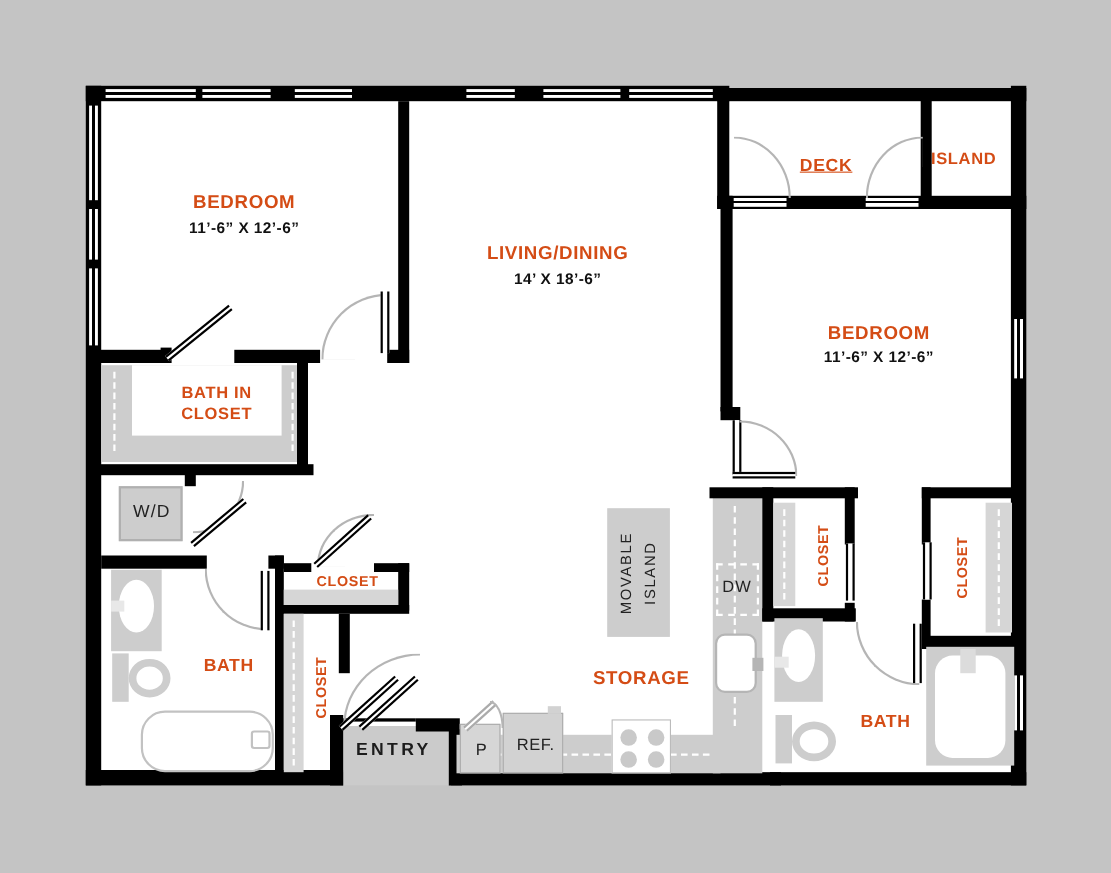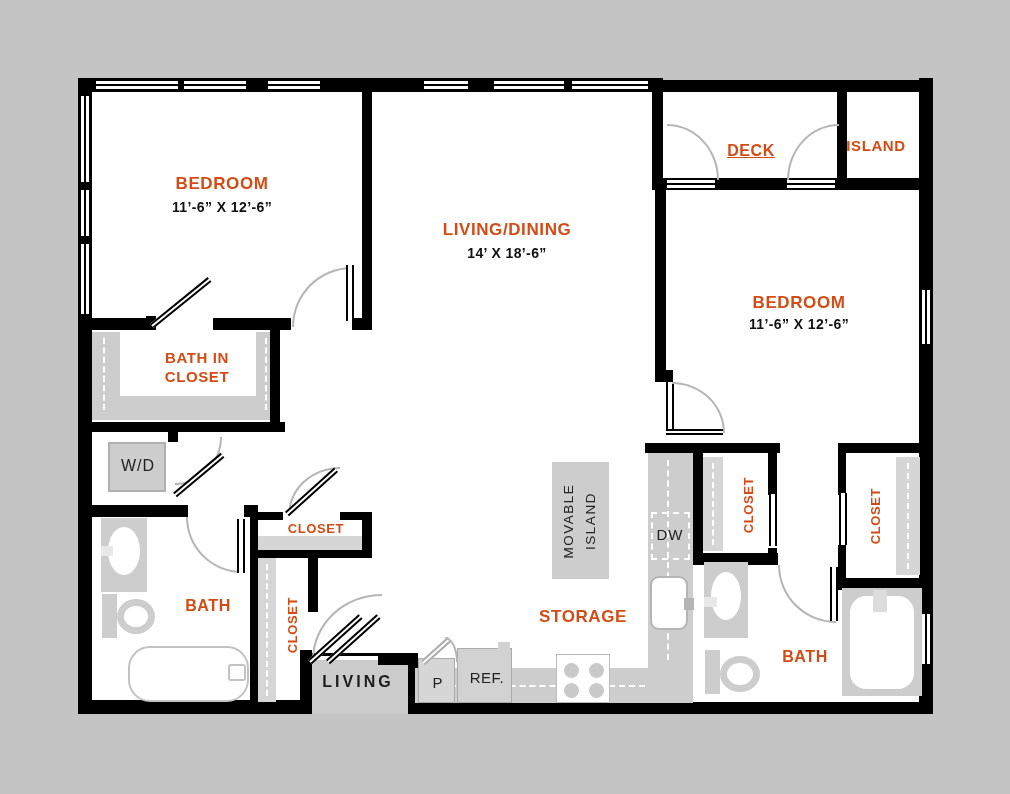--- a/index.html
+++ b/index.html
@@ -189,19 +189,19 @@
   <div class="dim" style="left:507px;top:253px;font-size:14px;">14’ X 18’-6”</div>
   <div class="lbl" style="left:751px;top:151px;font-size:16px;text-decoration:underline;">DECK</div>
   <div class="lbl" style="left:876px;top:145px;font-size:15px;">ISLAND</div>
   <div class="lbl" style="left:799px;top:303px;font-size:17px;">BEDROOM</div>
   <div class="dim" style="left:799px;top:324px;font-size:14px;">11’-6” X 12’-6”</div>
   <div class="lbl" style="left:197px;top:357px;font-size:15px;">BATH IN</div>
   <div class="lbl" style="left:197px;top:376px;font-size:15px;">CLOSET</div>
   <div class="lbl" style="left:208px;top:606px;font-size:16px;">BATH</div>
   <div class="lbl" style="left:316px;top:528px;font-size:13px;">CLOSET</div>
   <div class="lbl vert" style="left:292px;top:625px;font-size:13px;">CLOSET</div>
-  <div class="blk" style="left:358px;top:682px;font-size:16px;font-weight:600;letter-spacing:3px;color:#1c1c1c;">LIVING</div>
+  <div class="blk" style="left:358px;top:682px;font-size:16px;font-weight:600;letter-spacing:3px;color:#1c1c1c;">ENTRY</div>
   <div class="lbl" style="left:583px;top:617px;font-size:17px;">STORAGE</div>
   <div class="lbl vert" style="left:748px;top:505px;font-size:13px;">CLOSET</div>
   <div class="lbl vert" style="left:875px;top:516px;font-size:13px;">CLOSET</div>
   <div class="lbl" style="left:805px;top:657px;font-size:16px;">BATH</div>
 
 </div>
 
 </body></html>

